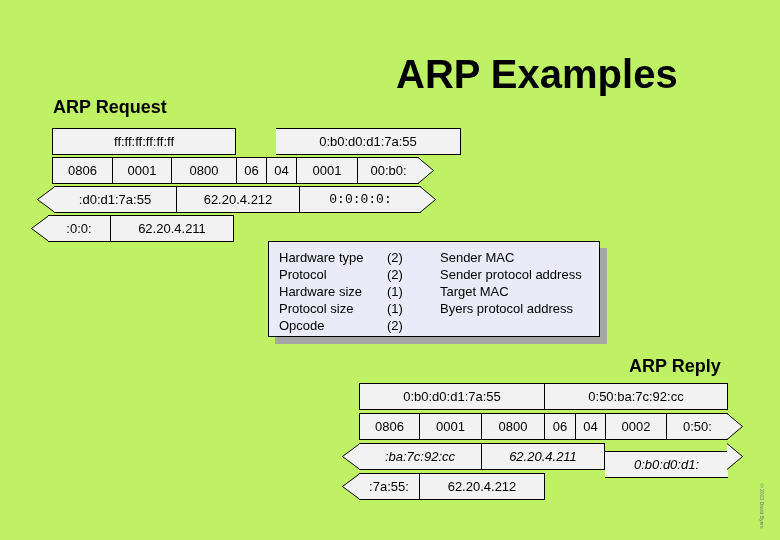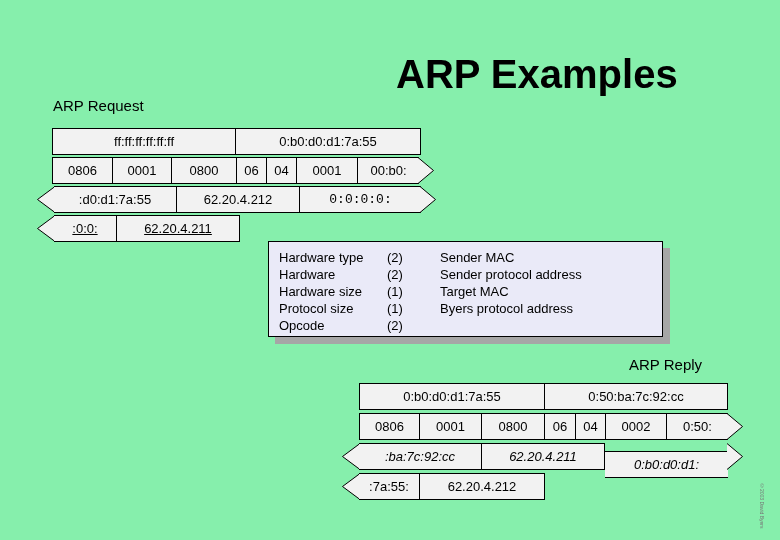--- a/index.html
+++ b/index.html
@@ -1,40 +1,40 @@
 <!DOCTYPE html>
 <html><head>
 <meta charset="utf-8">
 <style>
   html,body { margin:0; padding:0; background:#ffffff; }
   #slide {
-    position:relative; width:780px; height:540px; background:#86efac;
+    position:relative; width:780px; height:540px; background:#bef264;
     font-family:"Liberation Sans", sans-serif; color:#000; overflow:hidden;
   }
   .title {
     position:absolute; left:396px; top:52px;
     font-size:40px; font-weight:bold; letter-spacing:0; white-space:nowrap;
   }
   .section-label {
-    position:absolute; font-size:15px; font-weight:normal; white-space:nowrap;
+    position:absolute; font-size:18px; font-weight:bold; white-space:nowrap;
   }
   .row { position:absolute; display:flex; height:27px; align-items:stretch; }
   .cell {
     box-sizing:border-box; height:27px;
     border:1px solid #000; background:#f2f2f2;
     display:flex; align-items:center; justify-content:center;
     font-size:13px; white-space:nowrap; flex:0 0 auto;
   }
   .nl { border-left:none; }
   .nr { border-right:none; }
   .tip { flex:0 0 auto; display:block; }
   .tip.left  { margin-right:-1px; }
   .tip.right { margin-left:-1px; }
   .legend {
-    position:absolute; left:268px; top:241px; width:395px; height:96px;
+    position:absolute; left:268px; top:241px; width:332px; height:96px;
     box-sizing:border-box; background:#eaeaf8; border:1px solid #000;
     box-shadow:7px 7px 0 #a6a6a6;
     padding:7px 0 0 10px; font-size:13px;
   }
   .legend-row { display:flex; line-height:17px; }
   .legend-name { width:108px; }
   .legend-size { width:46px; }
   .legend-desc { flex:1;margin-left:7px; }
   .side-note {
     position:absolute; left:759px; top:483px;
@@ -43,21 +43,21 @@
 </style>
 </head>
 <body>
 
 <div id="slide">
 
   <div class="title">ARP Examples</div>
 
   <div class="section-label" style="left:53px; top:97px;">ARP Request</div>
 
-  <div class="row" style="left:52px; top:128px;">
+  <div class="row" style="left:52px; top:128px;gap:40px;">
     <div class="cell" style="width:184px;">ff:ff:ff:ff:ff:ff</div>
     <div class="cell nl" style="width:185px;">0:b0:d0:d1:7a:55</div>
   </div>
 
   <div class="row" style="left:52px; top:157px;">
     <div class="cell" style="width:61px;">0806</div>
     <div class="cell nl" style="width:59px;">0001</div>
     <div class="cell nl" style="width:65px;">0800</div>
     <div class="cell nl" style="width:30px;">06</div>
     <div class="cell nl" style="width:30px;">04</div>
@@ -73,36 +73,36 @@
       <path d="M19 0.5 L1.5 13.5 L19 26.5" fill="#f2f2f2" stroke="#000" stroke-width="1"></path>
     </svg>
     <div class="cell nl" style="width:123px;">:d0:d1:7a:55</div>
     <div class="cell nl" style="width:123px;">62.20.4.212</div>
     <div class="cell nl nr" style="width:121px;font-family:Liberation Mono, monospace;">0:0:0:0:</div>
     <svg class="tip right" width="17" height="27" viewBox="0 0 17 27">
       <path d="M0 0.5 L15.5 13.5 L0 26.5" fill="#f2f2f2" stroke="#000" stroke-width="1"></path>
     </svg>
   </div>
 
-  <div class="row" style="left:36px; top:215px;text-decoration:underline;">
+  <div class="row" style="left:30px; top:215px;">
     <svg class="tip left" width="19" height="27" viewBox="0 0 19 27">
       <path d="M19 0.5 L1.5 13.5 L19 26.5" fill="#f2f2f2" stroke="#000" stroke-width="1"></path>
     </svg>
     <div class="cell nl" style="width:63px;">:0:0:</div>
     <div class="cell nl" style="width:123px;">62.20.4.211</div>
   </div>
 
   <div class="legend">
     <div class="legend-row">
       <span class="legend-name">Hardware type</span>
       <span class="legend-size">(2)</span>
       <span class="legend-desc">Sender MAC</span>
     </div>
     <div class="legend-row">
-      <span class="legend-name">Hardware</span>
+      <span class="legend-name">Protocol</span>
       <span class="legend-size">(2)</span>
       <span class="legend-desc">Sender protocol address</span>
     </div>
     <div class="legend-row">
       <span class="legend-name">Hardware size</span>
       <span class="legend-size">(1)</span>
       <span class="legend-desc">Target MAC</span>
     </div>
     <div class="legend-row">
       <span class="legend-name">Protocol size</span>

